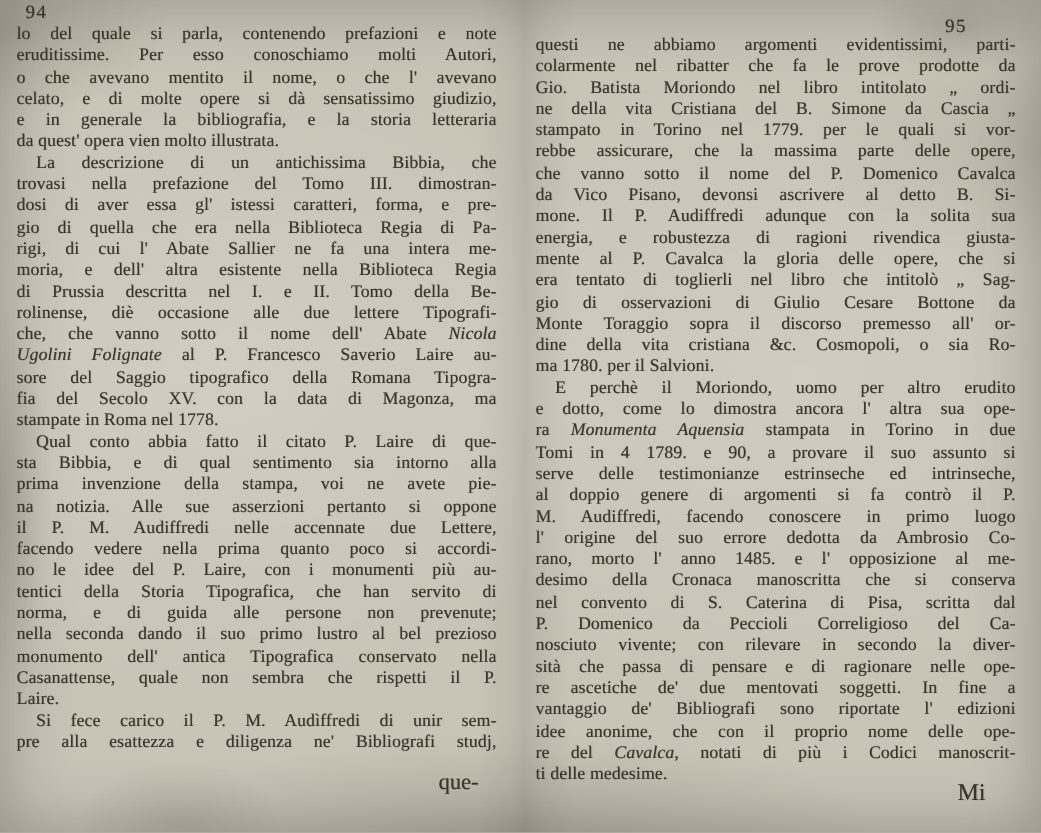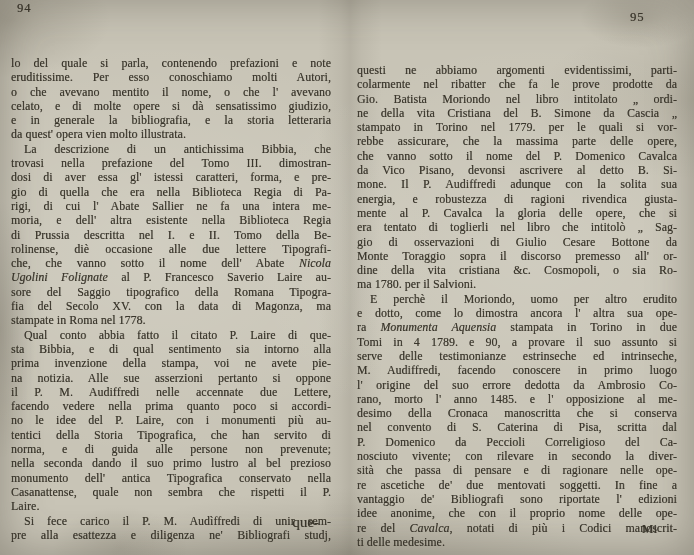--- a/index.html
+++ b/index.html
@@ -33,21 +33,21 @@
     position: absolute; top: 0; left: 318px;
     width: 64px; height: 555px;
     background: linear-gradient(90deg,
       rgba(70,64,52,0) 0%,
       rgba(70,64,52,0.08) 35%,
       rgba(70,64,52,0.14) 50%,
       rgba(70,64,52,0.07) 68%,
       rgba(70,64,52,0) 100%);
     pointer-events: none;
   }
-  .textblock { position: absolute; margin-top: 41px; }
+  .textblock { position: absolute; }
   #left-lines  { left: 11px;  top: 15px; width: 320px; }
   #right-lines { left: 357px; top: 22px; width: 320px; }
   .line {
     height: 14.3px; line-height: 14.3px;
     font-size: 11.8px;
     overflow: hidden; white-space: normal;
     text-align: justify;
     text-align-last: justify;
     letter-spacing: 0.1px;
     text-shadow: 0.3px 0.3px 0.5px rgba(58,54,44,0.55);
@@ -63,21 +63,21 @@
   }
   .pagenum.left  { left: 17px; top: 2px; }
   .pagenum.right { left: 630px; top: 11px; }
   .sideword {
     position: absolute;
     font-size: 15px; line-height: 14.3px;
     text-align: right;
     text-shadow: 0.3px 0.3px 0.5px rgba(58,54,44,0.55);
   }
   #left-catchword  { left: 11px;  top: 515px; width: 308px; }
-  #right-signature { left: 357px; top: 522px; width: 300px; font-size: 13px; }
+  #right-signature { left: 357px; top: 522px; width: 300px; font-size: 16px; }
 </style>
 </head>
 <body>
 
 <div class="scan">
 
   <div class="gutter"></div>
 
   <div class="pagenum left">94</div>
 
@@ -137,20 +137,21 @@
       <div class="line"><span>era tentato di toglierli nel libro che intitolò „ Sag-</span></div>
       <div class="line"><span>gio di osservazioni di Giulio Cesare Bottone da</span></div>
       <div class="line"><span>Monte Toraggio sopra il discorso premesso all' or-</span></div>
       <div class="line"><span>dine della vita cristiana &amp;c. Cosmopoli, o sia Ro-</span></div>
       <div class="line end"><span>ma 1780. per il Salvioni.</span></div>
       <div class="line indent"><span>E perchè il Moriondo, uomo per altro erudito</span></div>
       <div class="line"><span>e dotto, come lo dimostra ancora l' altra sua ope-</span></div>
       <div class="line"><span>ra </span><span class="it">Monumenta Aquensia</span><span> stampata in Torino in due</span></div>
       <div class="line"><span>Tomi in 4 1789. e 90, a provare il suo assunto si</span></div>
       <div class="line"><span>serve delle testimonianze estrinseche ed intrinseche,</span></div>
+      <div class="line"><span>al doppio genere di argomenti si fa contrò il P.</span></div>
       <div class="line"><span>M. Audiffredi, facendo conoscere in primo luogo</span></div>
       <div class="line"><span>l' origine del suo errore dedotta da Ambrosio Co-</span></div>
       <div class="line"><span>rano, morto l' anno 1485. e l' opposizione al me-</span></div>
       <div class="line"><span>desimo della Cronaca manoscritta che si conserva</span></div>
       <div class="line"><span>nel convento di S. Caterina di Pisa, scritta dal</span></div>
       <div class="line"><span>P. Domenico da Peccioli Correligioso del Ca-</span></div>
       <div class="line"><span>nosciuto vivente; con rilevare in secondo la diver-</span></div>
       <div class="line"><span>sità che passa di pensare e di ragionare nelle ope-</span></div>
       <div class="line"><span>re ascetiche de' due mentovati soggetti. In fine a</span></div>
       <div class="line"><span>vantaggio de' Bibliografi sono riportate l' edizioni</span></div>

